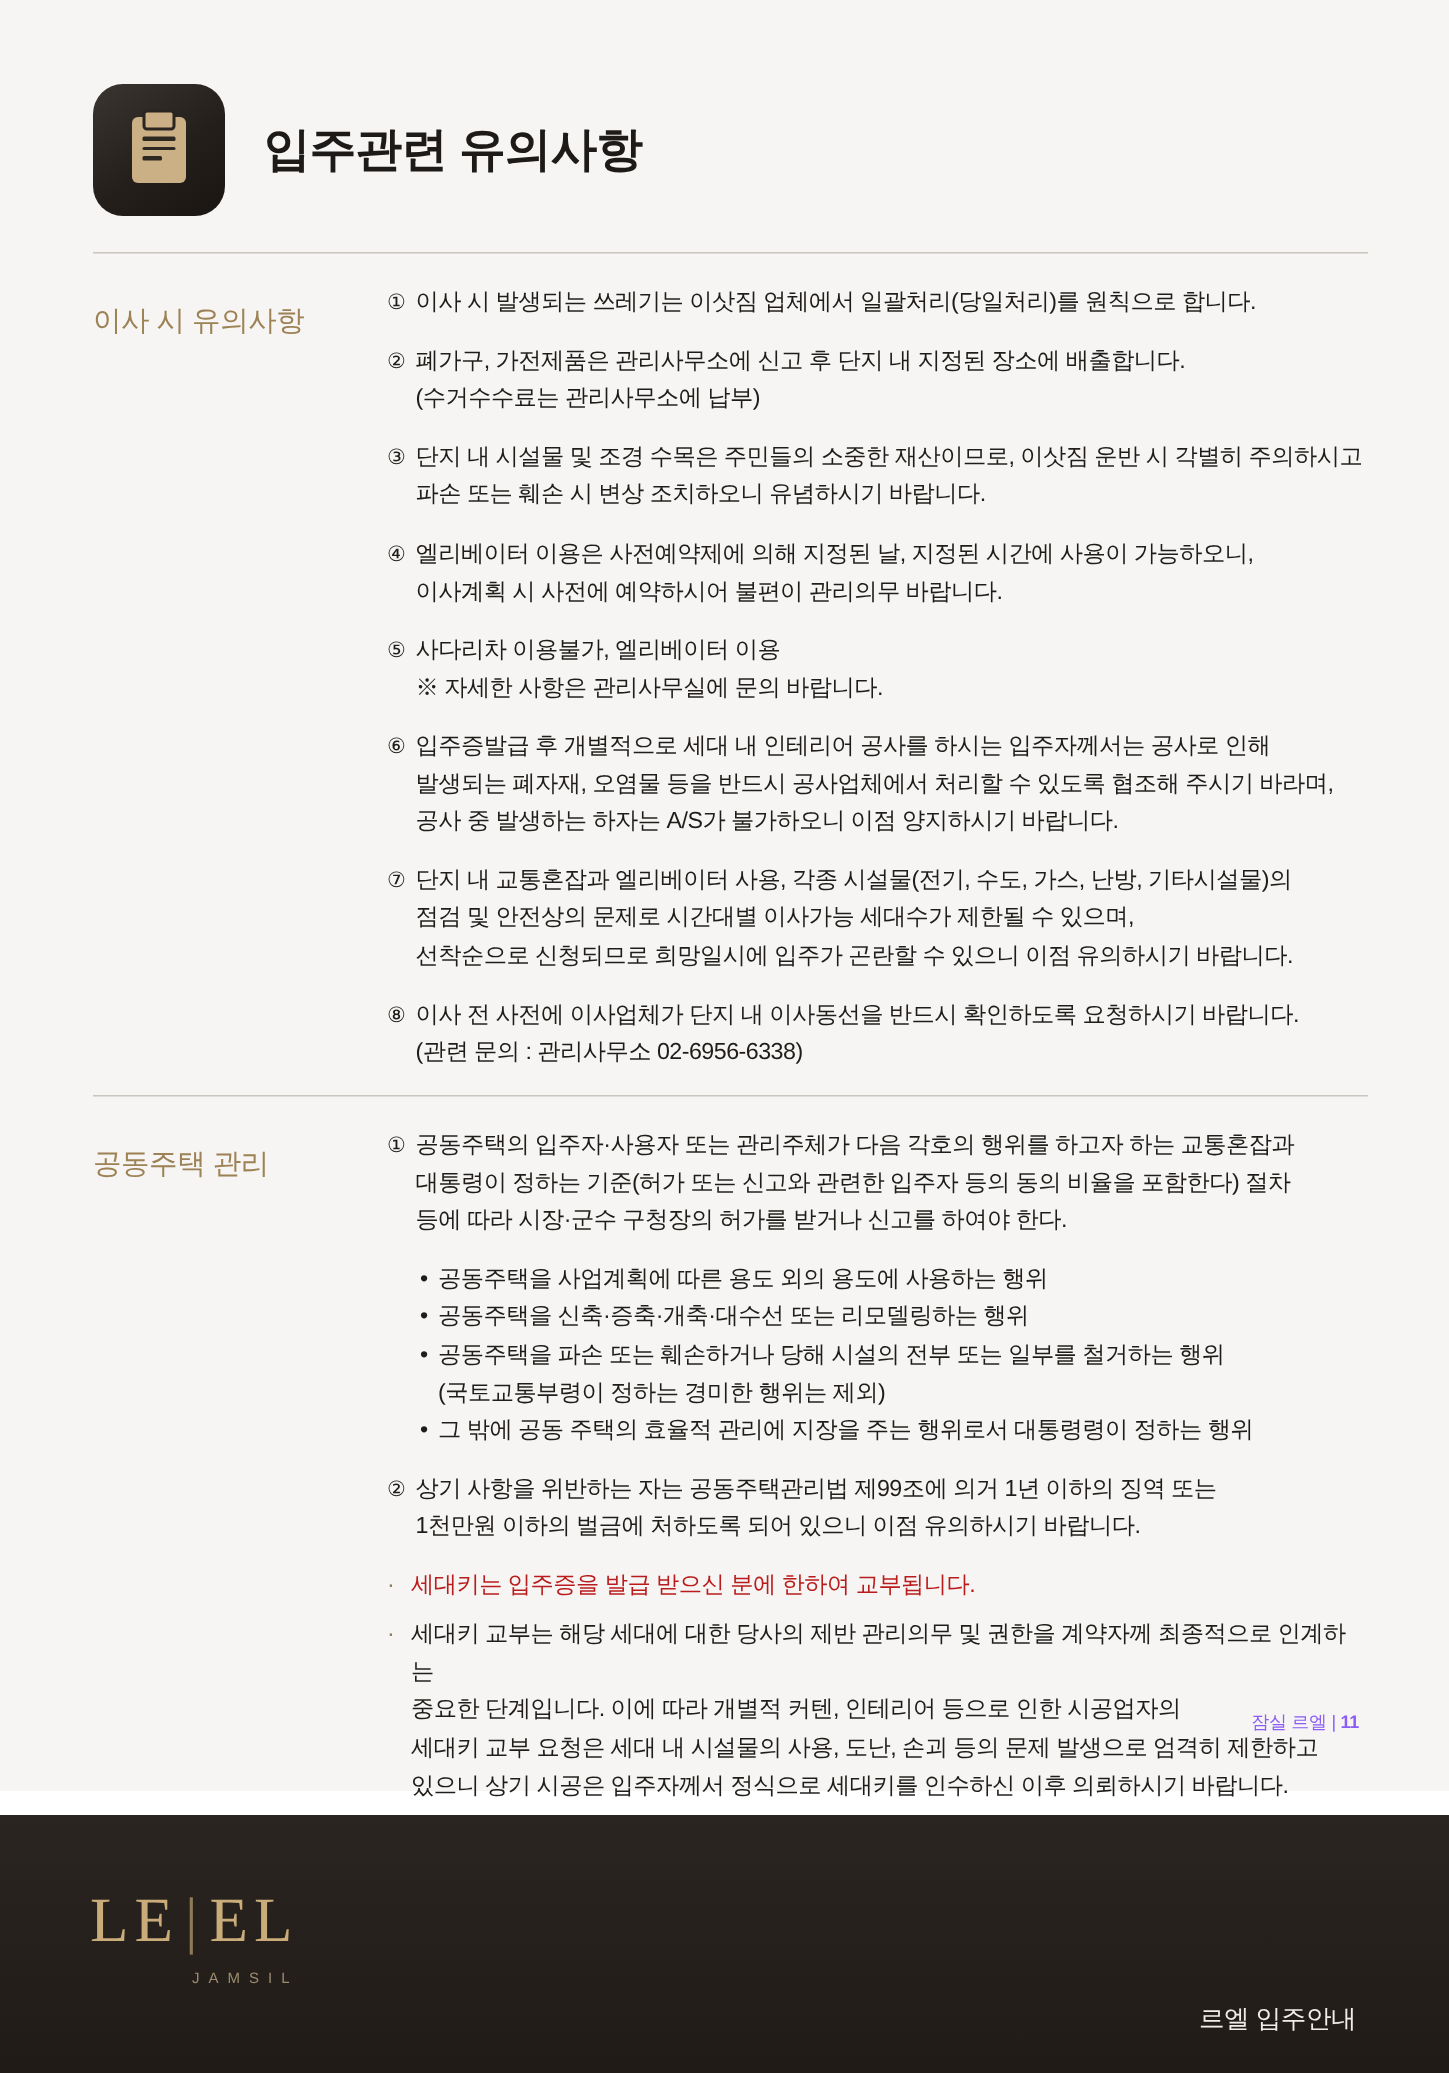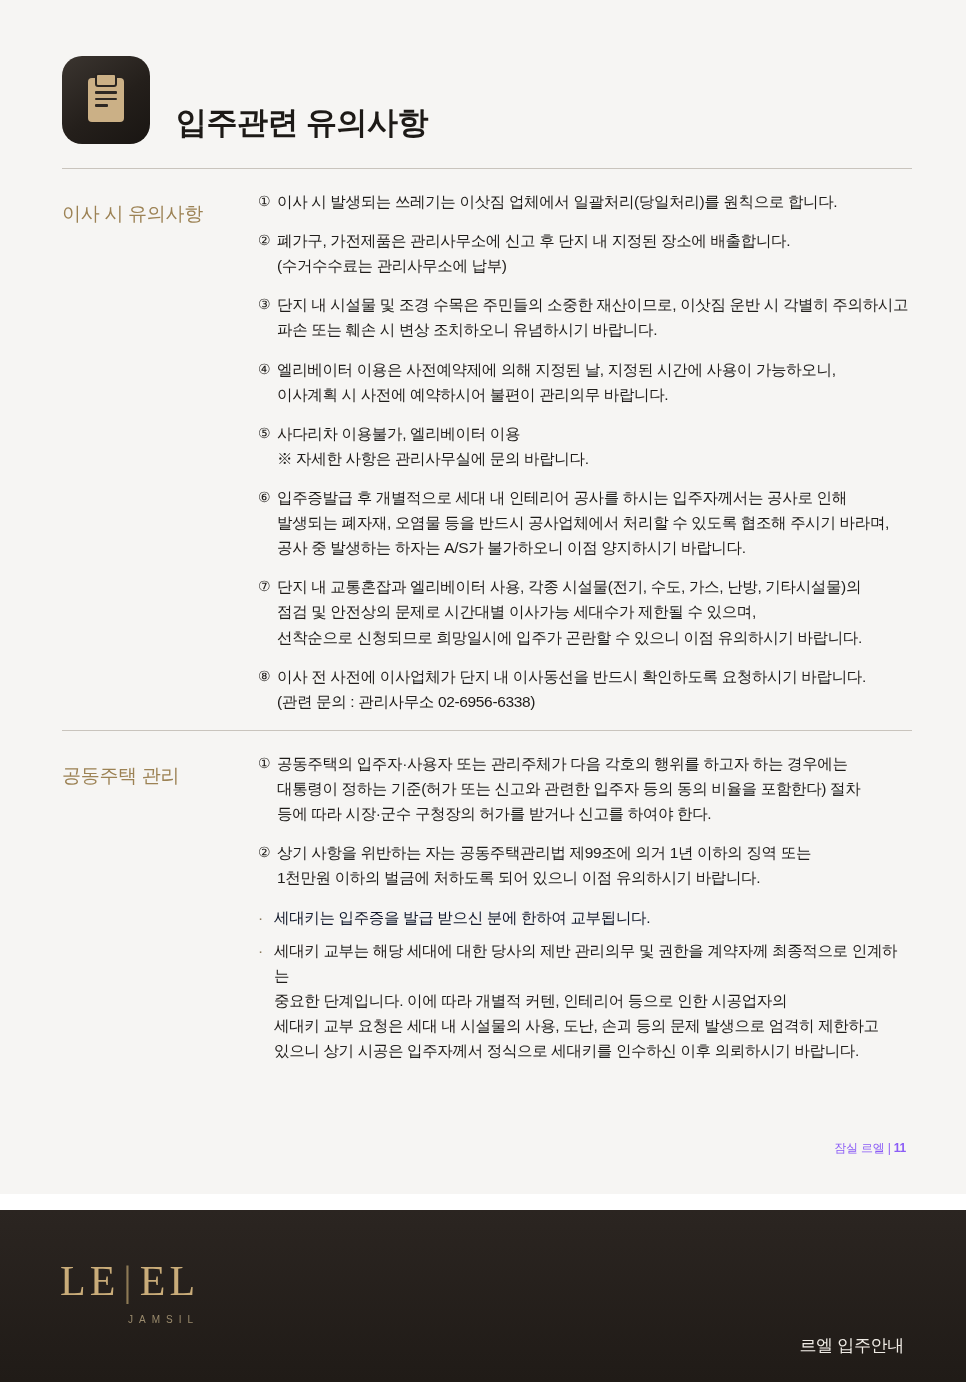--- a/index.html
+++ b/index.html
@@ -30,21 +30,21 @@
     left: 0; top: 1194px;
     width: 966px; height: 16px;
     background: #ffffff;
   }
 
   
   .header {
     position: absolute;
     left: 62px; top: 56px;
     display: flex;
-    align-items: flex-end;
+    align-items: center;
   }
   .header-icon {
     width: 88px; height: 88px;
     border-radius: 20px;
     background: linear-gradient(145deg, #3b3530 0%, #241f1b 55%, #191512 100%);
     display: flex;
     align-items: center;
     justify-content: center;
     flex: 0 0 auto;
   }
@@ -157,21 +157,21 @@
     line-height: 1.62;
     letter-spacing: -0.35px;
     margin-bottom: 8px;
     color: #1f1c19;
   }
   .dotitem .dot {
     flex: 0 0 16px;
     color: #8b7a5c;
   }
   .dotitem .txt { flex: 1 1 auto; white-space: pre-line; }
-  .dotitem.gold .txt { color: #0f172a; }
+  .dotitem.gold .txt { color: #b91c1c; }
 
   .pagefoot {
     position: absolute;
     right: 60px;
     top: 1140px;
     font-size: 12px;
     color: #8b5cf6;
     letter-spacing: -0.2px;
   }
   .pagefoot .num { font-weight: bold; }
@@ -290,25 +290,32 @@
   </div>
 
   <div class="section sec2">
     <div class="sec-rule"></div>
     <div class="sec-body">
       <div class="sec-label">공동주택 관리</div>
       <div class="sec-content">
 
         <div class="item">
           <span class="num">①</span>
-          <span class="txt">공동주택의 입주자·사용자 또는 관리주체가 다음 각호의 행위를 하고자 하는 경우에는
+          <span class="txt">공동주택의 입주자·사용자 또는 관리주체가 다음 각호의 행위를 하고자 하는 교통혼잡과
 대통령이 정하는 기준(허가 또는 신고와 관련한 입주자 등의 동의 비율을 포함한다) 절차
 등에 따라 시장·군수 구청장의 허가를 받거나 신고를 하여야 한다.</span>
         </div>
 
+        <ul class="bullets">
+          <li>공동주택을 사업계획에 따른 용도 외의 용도에 사용하는 행위</li>
+          <li>공동주택을 신축·증축·개축·대수선 또는 리모델링하는 행위</li>
+          <li>공동주택을 파손 또는 훼손하거나 당해 시설의 전부 또는 일부를 철거하는 행위
+ (국토교통부령이 정하는 경미한 행위는 제외)</li>
+          <li>그 밖에 공동 주택의 효율적 관리에 지장을 주는 행위로서 대통령령이 정하는 행위</li>
+        </ul>
 
         <div class="item">
           <span class="num">②</span>
           <span class="txt">상기 사항을 위반하는 자는 공동주택관리법 제99조에 의거 1년 이하의 징역 또는
 1천만원 이하의 벌금에 처하도록 되어 있으니 이점 유의하시기 바랍니다.</span>
         </div>
 
         <div class="dotitem gold">
           <span class="dot">·</span>
           <span class="txt">세대키는 입주증을 발급 받으신 분에 한하여 교부됩니다.</span>

